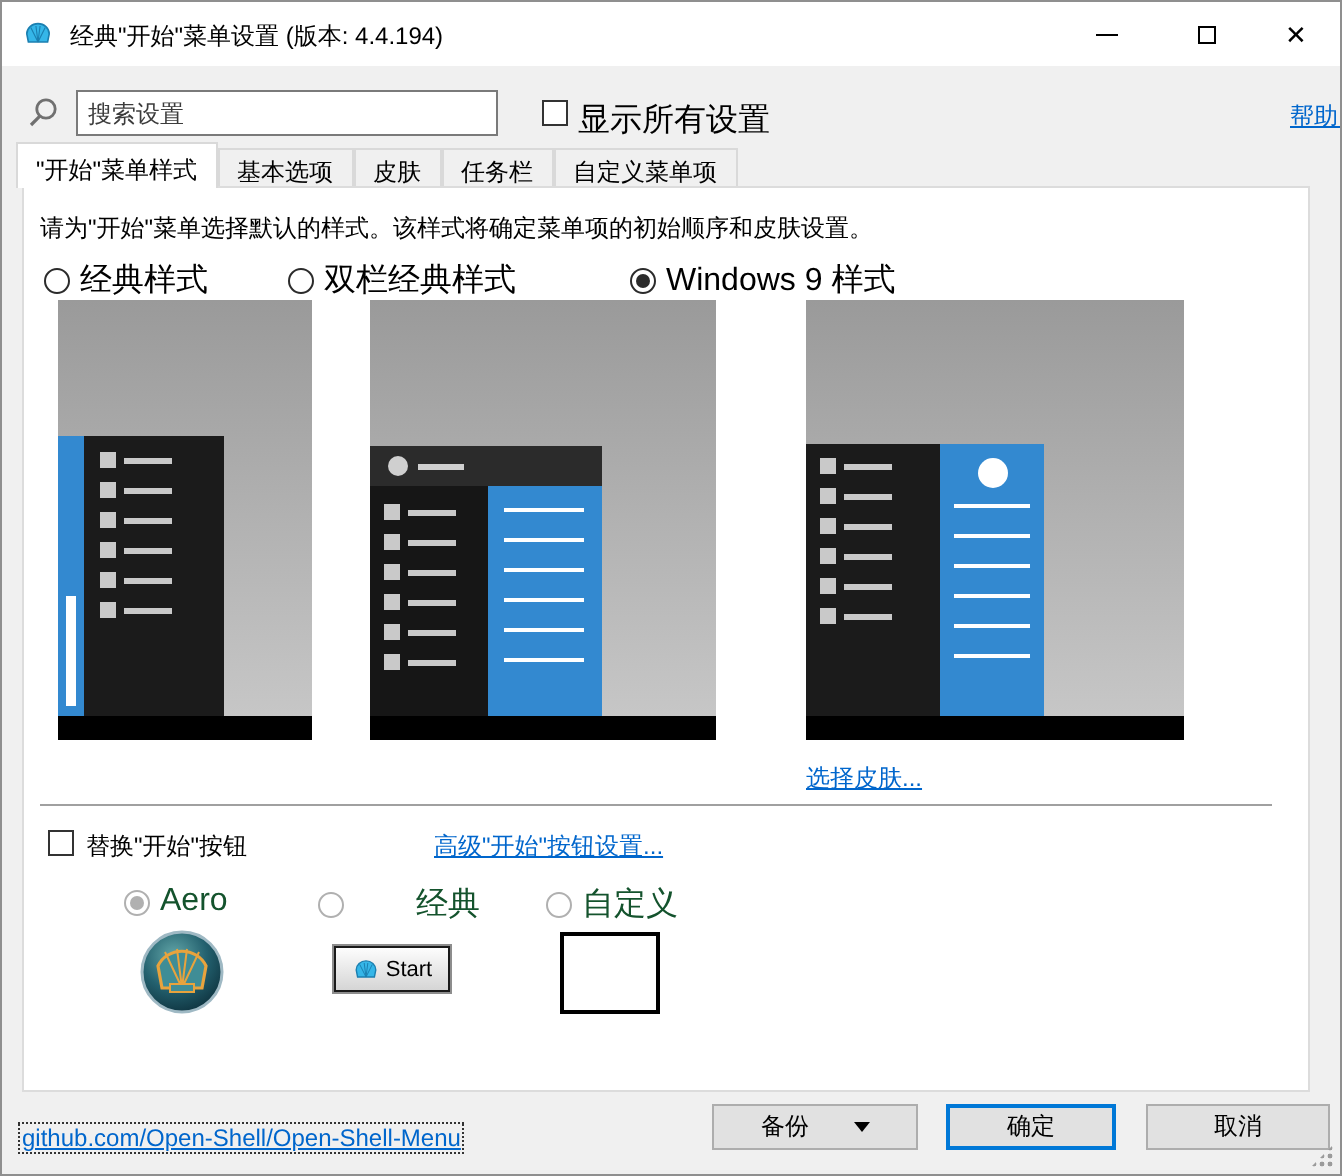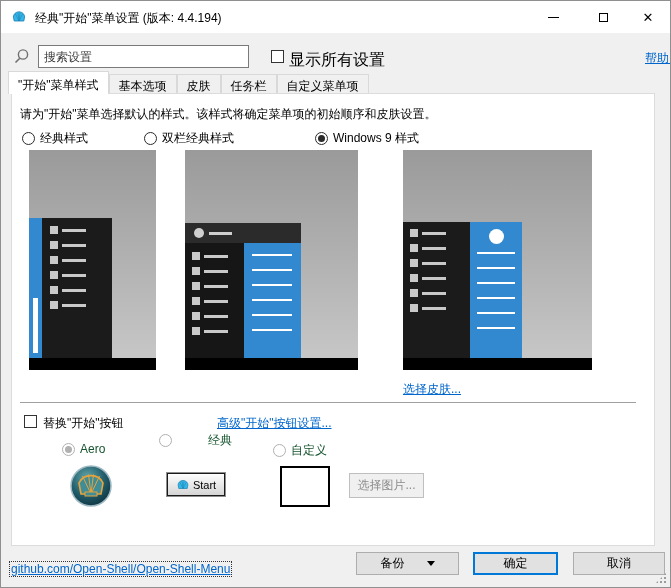--- a/index.html
+++ b/index.html
@@ -27,41 +27,41 @@
   #tabs{position:absolute;left:7px;top:70px;display:flex;align-items:flex-end;height:23px;}
   .tab{font-size:12px;color:#000;background:#f0f0f0;border:1px solid #d9d9d9;border-bottom:none;padding:3px 9px 4px;height:20px;white-space:nowrap;}
   .tab.active{background:#fff;height:23px;padding-top:5px;position:relative;z-index:3;}
   
   #page{position:absolute;left:10px;top:92px;width:644px;height:453px;background:#fff;border:1px solid #dcdcdc;z-index:2;}
   #desc{position:absolute;left:8px;top:12px;font-size:12px;color:#000;white-space:nowrap;}
   .radio{width:13px;height:13px;border:1px solid #2b2b2b;border-radius:50%;background:#fff;position:relative;display:inline-block;}
   .radio.checked::after{content:"";position:absolute;left:2px;top:2px;width:7px;height:7px;border-radius:50%;background:#2b2b2b;}
   .radio.disabled{border-color:#b0b0b0;}
   .radio.disabled::after{background:#b0b0b0;}
-  .rrow{position:absolute;display:flex;align-items:center;gap:5px;font-size:12px;color:#000;}
+  .rrow{position:absolute;display:flex;align-items:center;gap:5px;font-size:16px;color:#000;}
   .rrow.gray{color:#14532d;}
   
   .preview{position:absolute;top:56px;height:220px;background:linear-gradient(#9a9a9a,#c9c9c9);overflow:hidden;}
   #pv1{left:17px;width:127px;} #pv2{left:173px;width:173px;} #pv3{left:391px;width:189px;}
   .taskbar{position:absolute;left:0;bottom:0;width:100%;height:12px;background:#000;}
   .darkpanel{position:absolute;background:#1b1b1b;}
   .bluepanel{position:absolute;background:#3389d0;}
   .menu-items{position:absolute;display:flex;flex-direction:column;gap:7px;}
   .mi{display:flex;align-items:center;gap:4px;}
   .sq{width:8px;height:8px;background:#c9c9c9;}
   .ln{width:24px;height:3px;background:#c9c9c9;}
   .blue-lines{position:absolute;display:flex;flex-direction:column;gap:13px;}
   .bl{height:2px;background:#fff;}
   #skin-link{position:absolute;left:391px;top:287px;}
   #sep{position:absolute;left:8px;top:308px;width:616px;height:1px;background:#a0a0a0;}
   
   #replace-box{position:absolute;left:12px;top:321px;}
   #replace-label{position:absolute;left:31px;top:321px;font-size:12px;color:#000;}
   #adv-link{position:absolute;left:205px;top:321px;}
-  #r-aero{left:50px;top:348px;} #r-classic{left:147px;top:338px;gap:36px;} #r-custom{left:261px;top:348px;}
+  #r-aero{left:50px;top:348px;} #r-classic{left:147px;top:348px;gap:36px;} #r-custom{left:261px;top:348px;}
   #aero-icon{position:absolute;left:58px;top:371px;width:42px;height:42px;}
   #start-btn-img{position:absolute;left:155px;top:379px;width:58px;height:23px;background:linear-gradient(#fdfdfd,#d5d5d5);border:1px solid #1a1a1a;outline:1px solid #8d8d8d;display:flex;align-items:center;justify-content:center;gap:3px;}
   #start-btn-img span{font-size:11px;font-weight:normal;color:#000;text-align:right;}
   #custom-img-box{position:absolute;left:268px;top:372px;width:50px;height:41px;background:#fff;border:2px solid #000;}
   #pick-img-btn{position:absolute;left:337px;top:379px;width:75px;height:25px;background:#f0f0f0;border:1px solid #bfbfbf;color:#8b8b8b;font-size:12px;display:flex;align-items:center;justify-content:center;}
   
   #gh-link{position:absolute;left:8px;top:560px;border:1px dotted #333;padding:0 1px;}
   .btn{position:absolute;top:551px;height:23px;background:#e1e1e1;border:1px solid #adadad;font-size:12px;color:#000;display:flex;align-items:center;justify-content:center;cursor:default;}
   #backup-btn{left:355px;width:103px;gap:22px;}
   #ok-btn{left:472px;width:85px;border:2px solid #0078d7;}
@@ -313,21 +313,20 @@
 
     <div id="start-btn-img">
       <svg width="14" height="12" viewBox="0 0 20 16">
         <path d="M4 13 L3 8 A7 6.5 0 0 1 17 8 L16 13 Z" fill="#35b6e8" stroke="#1b7fb0" stroke-width="1"></path>
         <path d="M10 13 L5.5 4 M10 13 L8.7 3 M10 13 L11.3 3 M10 13 L14.5 4" stroke="#1b7fb0" stroke-width="0.7" fill="none"></path>
       </svg>
       <span>Start</span>
     </div>
 
     <div id="custom-img-box"></div>
-    <div id="pick-img-btn">选择图片...</div>
   </div>
 
   <a id="gh-link" class="link">github.com/Open-Shell/Open-Shell-Menu</a>
   <div class="btn" id="backup-btn">
     <span>备份</span>
     <span class="arrow-down"></span>
   </div>
   <div class="btn" id="ok-btn">确定</div>
   <div class="btn" id="cancel-btn">取消</div>
   <div id="grip"></div>

